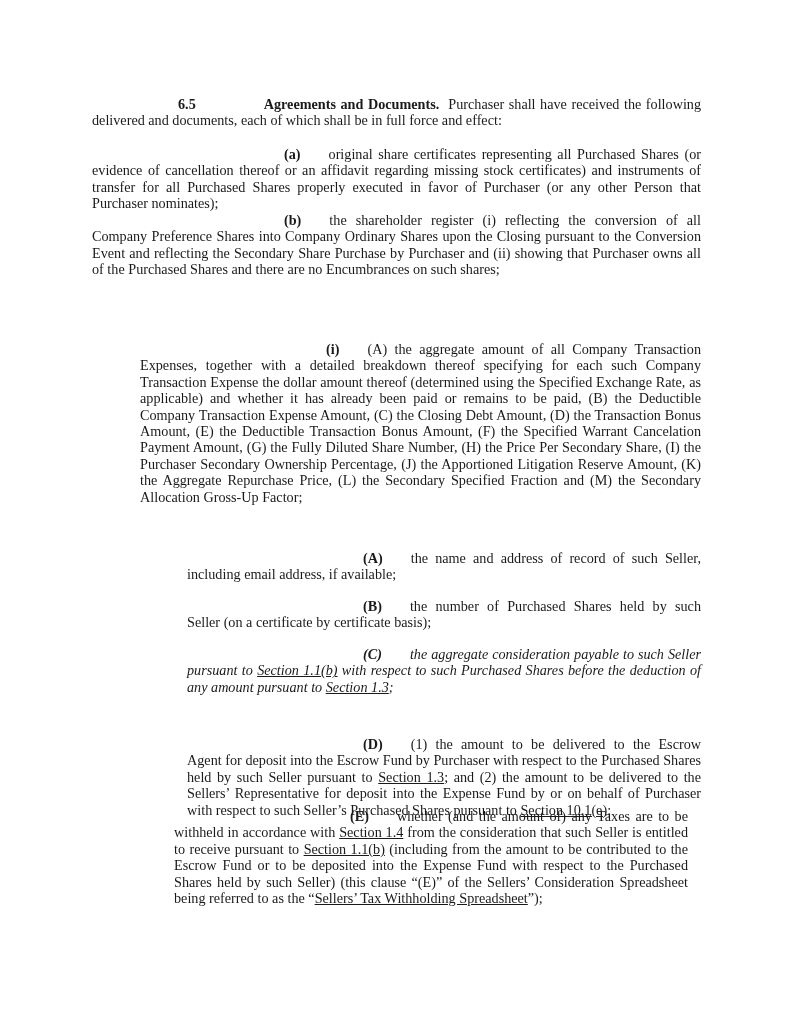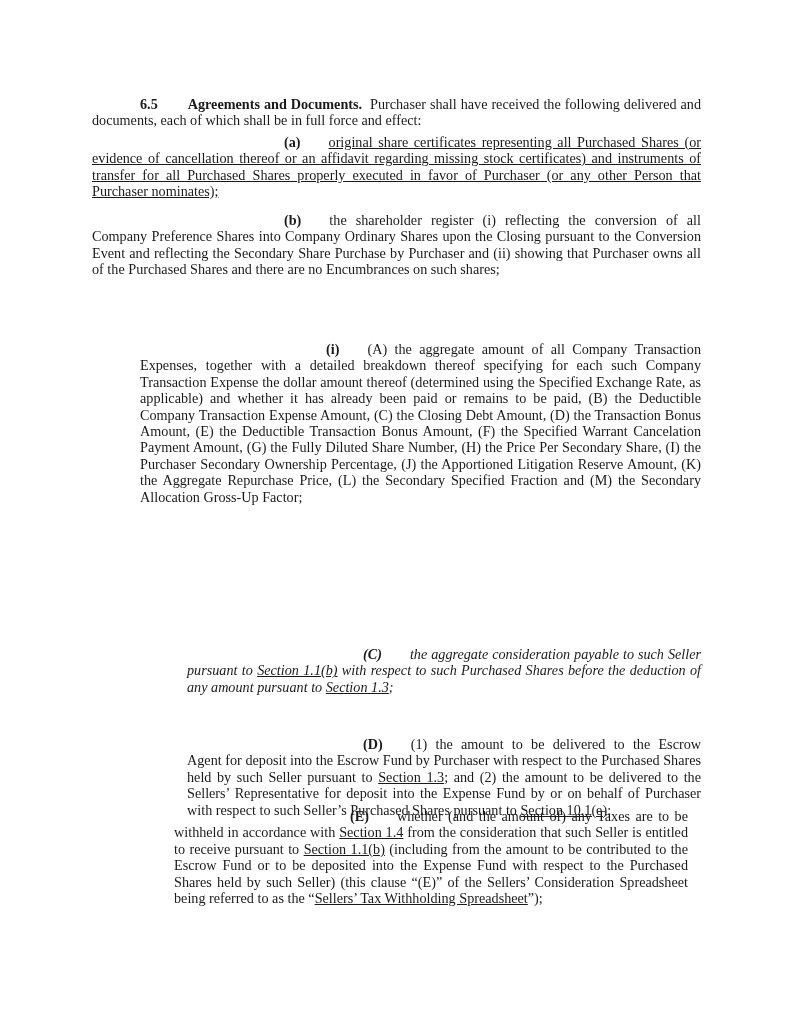--- a/index.html
+++ b/index.html
@@ -1,49 +1,55 @@
 <!DOCTYPE html>
 <html><head>
 <meta charset="utf-8">
 <style>
   html, body { margin: 0; padding: 0; background: #ffffff; }
   body { width: 791px; height: 1024px; position: relative; overflow: hidden;
          font-family: "Liberation Serif", "DejaVu Serif", serif; color: #1a1a1a; font-size: 14.2px; line-height: 16.4px; }
   .page { position: absolute; left: 0; top: 0; width: 791px; height: 1024px; }
   .para { position: absolute; text-align: justify; }
-  .b { font-weight: bold; }
+  .b { font-weight: bold; margin-left: 38px; }
   .u { text-decoration: underline; }
   .lbl { font-weight: bold; display: inline-block; }
   .tab { display: inline-block; }
   .pagenum { position: absolute; top: 1039px; left: 0; width: 791px; text-align: center; font-size: 14.5px; }
 </style>
 </head>
 <body>
 
 <div class="page">
 
   <div class="para" style="left:92px; top:96px; width:609px; text-indent:48px;">
     <span class="b">6.5</span><span class="tab" style="width:30px;"></span><span class="b">Agreements and Documents.</span>&nbsp; <span>Purchaser shall have received the following delivered and documents, each of which shall be in full force and effect:</span>
   </div>
 
-  <div class="para" style="left:92px; top:134px; width:609px; text-indent:96px;text-decoration:underline;">
+  <div class="para" style="left:92px; top:146px; width:609px; text-indent:96px;">
     <span class="lbl">(a)</span><span class="tab" style="width:28px;"></span><span>original share certificates representing all Purchased Shares (or evidence of cancellation thereof or an affidavit regarding missing stock certificates) and instruments of transfer for all Purchased Shares properly executed in favor of Purchaser (or any other Person that Purchaser nominates);</span>
   </div>
 
   <div class="para" style="left:92px; top:212px; width:609px; text-indent:96px;">
     <span class="lbl">(b)</span><span class="tab" style="width:28px;"></span><span>the shareholder register (i) reflecting the conversion of all Company Preference Shares into Company Ordinary Shares upon the Closing pursuant to the Conversion Event and reflecting the Secondary Share Purchase by Purchaser and (ii) showing that Purchaser owns all of the Purchased Shares and there are no Encumbrances on such shares;</span>
   </div>
 
 
   <div class="para" style="left:140px; top:341px; width:561px; text-indent:93px;">
     <span class="lbl">(i)</span><span class="tab" style="width:28px;"></span><span>(A) the aggregate amount of all Company Transaction Expenses, together with a detailed breakdown thereof specifying for each such Company Transaction Expense the dollar amount thereof (determined using the Specified Exchange Rate, as applicable) and whether it has already been paid or remains to be paid, (B) the Deductible Company Transaction Expense Amount, (C) the Closing Debt Amount, (D) the Transaction Bonus Amount, (E) the Deductible Transaction Bonus Amount, (F) the Specified Warrant Cancelation Payment Amount, (G) the Fully Diluted Share Number, (H) the Price Per Secondary Share, (I) the Purchaser Secondary Ownership Percentage, (J) the Apportioned Litigation Reserve Amount, (K) the Aggregate Repurchase Price, (L) the Secondary Specified Fraction and (M) the Secondary Allocation Gross-Up Factor;</span>
   </div>
 
 
+  <div class="para" style="left:187px; top:550px; width:514px; text-indent:88px;">
+    <span class="lbl">(A)</span><span class="tab" style="width:28px;"></span><span>the name and address of record of such Seller, including email address, if available;</span>
+  </div>
 
+  <div class="para" style="left:187px; top:598px; width:514px; text-indent:88px;">
+    <span class="lbl">(B)</span><span class="tab" style="width:28px;"></span><span>the number of Purchased Shares held by such Seller (on a certificate by certificate basis);</span>
+  </div>
 
   <div class="para" style="left:187px; top:646px; width:514px; text-indent:88px;font-style:italic;">
     <span class="lbl">(C)</span><span class="tab" style="width:28px;"></span><span>the aggregate consideration payable to such Seller pursuant to </span><span class="u">Section 1.1(b)</span><span> with respect to such Purchased Shares before the deduction of any amount pursuant to </span><span class="u">Section 1.3</span><span>;</span>
   </div>
 
   <div class="para" style="left:187px; top:736px; width:514px; text-indent:88px;">
     <span class="lbl">(D)</span><span class="tab" style="width:28px;"></span><span>(1) the amount to be delivered to the Escrow Agent for deposit into the Escrow Fund by Purchaser with respect to the Purchased Shares held by such Seller pursuant to </span><span class="u">Section 1.3</span><span>; and (2) the amount to be delivered to the Sellers’ Representative for deposit into the Expense Fund by or on behalf of Purchaser with respect to such Seller’s Purchased Shares pursuant to </span><span class="u">Section 10.1(e)</span><span>;</span>
   </div>
 
   <div class="para" style="left:174px; top:808px; width:514px; text-indent:88px;">

